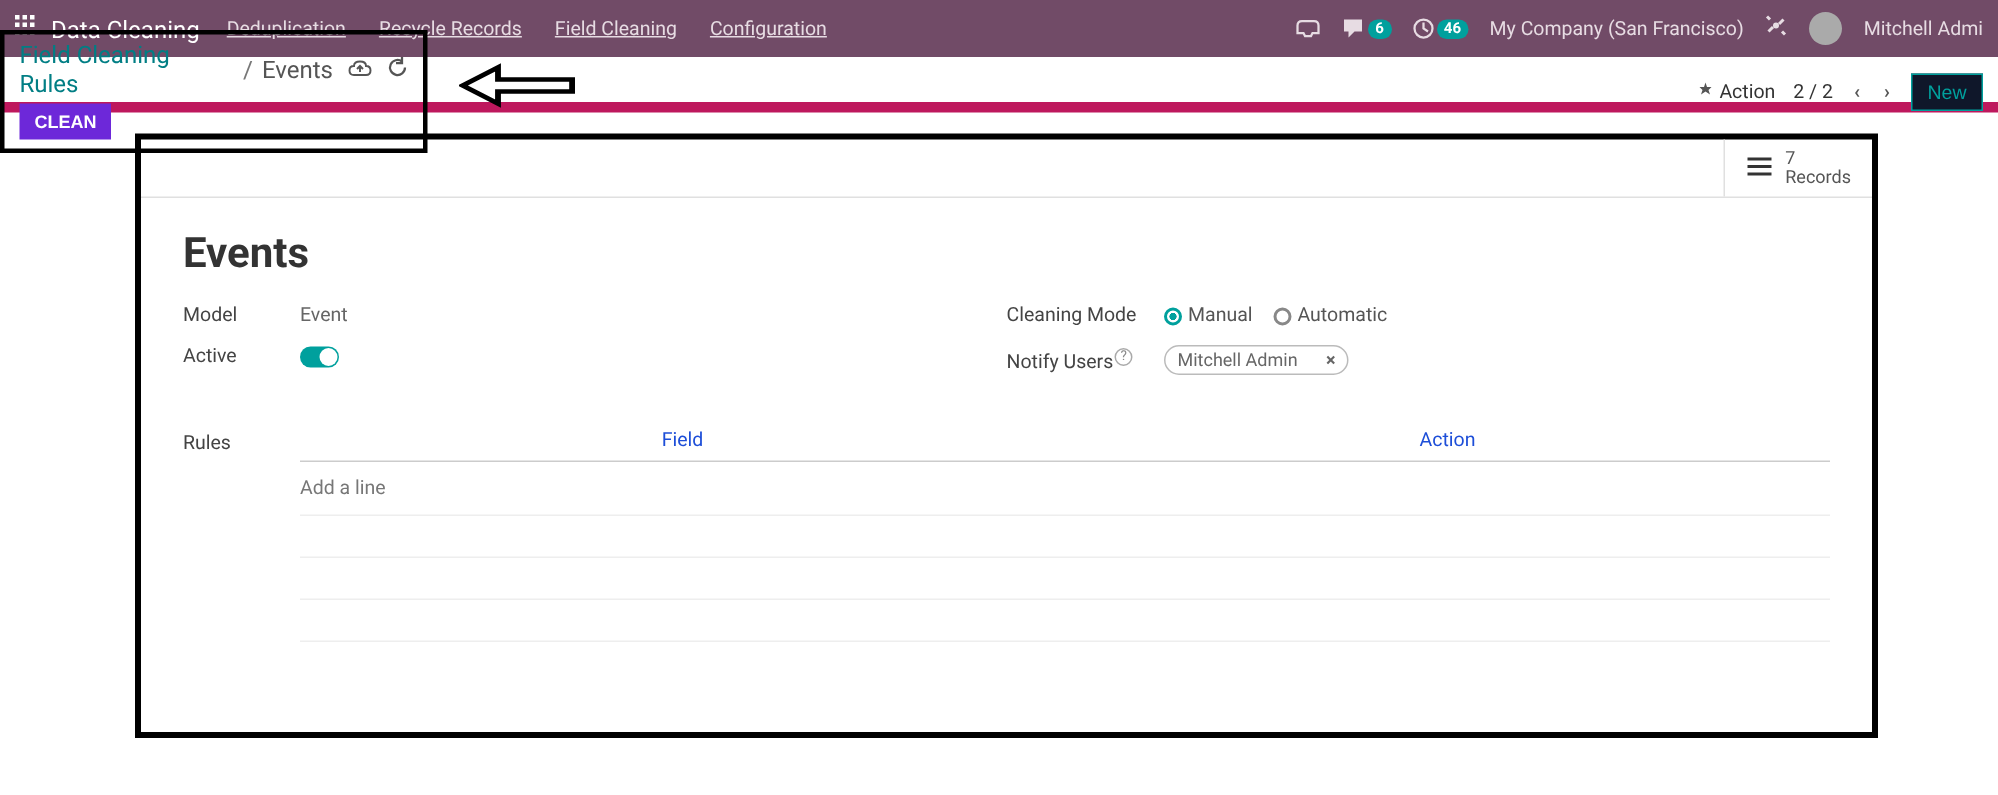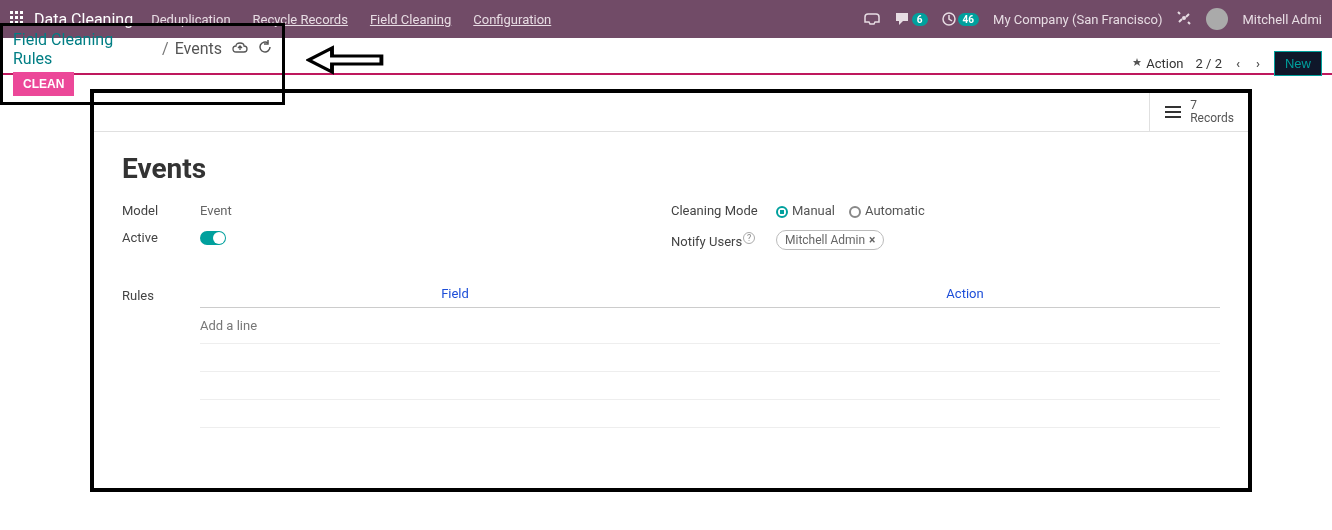--- a/index.html
+++ b/index.html
@@ -11,29 +11,29 @@
 .nav-brand { font-size: 16px; color: #fff; margin-right: 18px; }
 .nav-menu { display: flex; gap: 22px; flex: 1; }
 .nav-menu-item { cursor: pointer; font-size: 13px; text-decoration: underline; }
 .nav-right { display: flex; align-items: center; gap: 14px; }
 .nav-icon-wrap { position: relative; cursor: pointer; display: flex; align-items: center; }
 .badge { background: #00a09d; color: #fff; font-size: 10px; padding: 1px 5px; border-radius: 8px; margin-left: 2px; font-weight: bold; }
 .nav-company { font-size: 13px; }
 .avatar { width: 22px; height: 22px; border-radius: 50%; background: #aaa; display: inline-block; }
 
 
-.control-bar { display: flex; align-items: center; justify-content: space-between; height: 37px; border-bottom: 2px solid #be185d; padding: 16px 10px 0 0; }
+.control-bar { display: flex; align-items: center; justify-content: space-between; height: 37px; border-bottom: 7px solid #be185d; padding: 16px 10px 0 0; }
 .control-left { display: flex; align-items: center; }
 .bc-box { border: 3px solid #000; padding: 4px 10px 6px 10px; width: 285px; }
 .breadcrumb { display: flex; align-items: center; gap: 6px; font-size: 16px; }
 .bc-parent { color: #017e84; cursor: pointer; }
 .bc-sep { color: #777; }
 .bc-current { color: #555; }
 .bc-icon { color: #666; margin-left: 4px; cursor: pointer; }
-.clean-btn { background: #ec4899; color: #fff; border: none; padding: 5px 10px; font-size: 12px; font-weight: bold; cursor: pointer; margin-top: 4px; text-align: right; }
+.clean-btn { background: #6d28d9; color: #fff; border: none; padding: 5px 10px; font-size: 12px; font-weight: bold; cursor: pointer; margin-top: 4px; text-align: right; }
 .annot-arrow { margin-left: 30px; font-size: 42px; color: #000; transform: scaleX(1.3); }
 .control-right { display: flex; align-items: center; gap: 12px; }
 .action-menu { cursor: pointer; font-size: 13px; color: #333; }
 .pager { font-size: 13px; color: #333; }
 .pager-arrow { cursor: pointer; color: #555; font-weight: bold; padding: 0 2px; }
 .new-btn { border: 1px solid #00a09d; color: #00a09d; background: #0f172a; padding: 4px 10px; font-size: 13px; cursor: pointer; }
 
 
 .sheet-wrap { margin: 14px 80px 10px 90px; border: 4px solid #000; padding: 0; }
 .stat-bar { display: flex; justify-content: flex-end; border-bottom: 1px solid #e0e0e0; }
@@ -48,21 +48,21 @@
 .field-line { display: flex; align-items: center; margin-bottom: 12px; font-size: 13px; }
 .field-label { width: 78px; color: #444; }
 .field-value { color: #666; }
 .toggle { width: 26px; height: 14px; border-radius: 7px; background: #00a09d; position: relative; display: inline-block; }
 .toggle::after { content: ""; position: absolute; right: 1px; top: 1px; width: 12px; height: 12px; border-radius: 50%; background: #fff; }
 .radio-group { display: flex; gap: 14px; align-items: center; }
 .radio { width: 12px; height: 12px; border: 2px solid #888; border-radius: 50%; display: inline-block; margin-right: 4px; vertical-align: middle; }
 .radio.checked { border-color: #00a09d; background: radial-gradient(circle, #00a09d 0 40%, #fff 45% 100%); }
 .radio-label { color: #555; }
 .col2 .field-label { width: 105px; }
-.tag { border: 1px solid #bbb; border-radius: 10px; padding: 2px 8px; font-size: 12px; color: #666; display: inline-flex; align-items: center; gap: 4px; }
+.tag { border: 1px solid #bbb; border-radius: 10px; padding: 2px 8px; font-size: 12px; color: #666; display: inline-flex; align-items: center; gap: 19px; }
 .tag-x { cursor: pointer; font-weight: bold; }
 .interval { margin-left: 105px; display: flex; gap: 40px; color: #555; font-size: 13px; }
 .qmark { border: 1px solid #aaa; border-radius: 50%; width: 12px; height: 12px; font-size: 9px; display: inline-flex; align-items: center; justify-content: center; margin-left: 1px; vertical-align: super; color: #888; }
 
 .rules-section { display: flex; margin-top: 18px; }
 .rules-label { width: 78px; color: #444; padding-top: 8px; font-size: 13px; }
 .rules-table { flex: 1; }
 .rules-header { display: flex; border-bottom: 1px solid #ccc; padding: 6px 0; font-size: 13px; color: #1d4ed8; text-align: center; }
 .col-field { flex: 1; }
 .col-action { flex: 1; }

